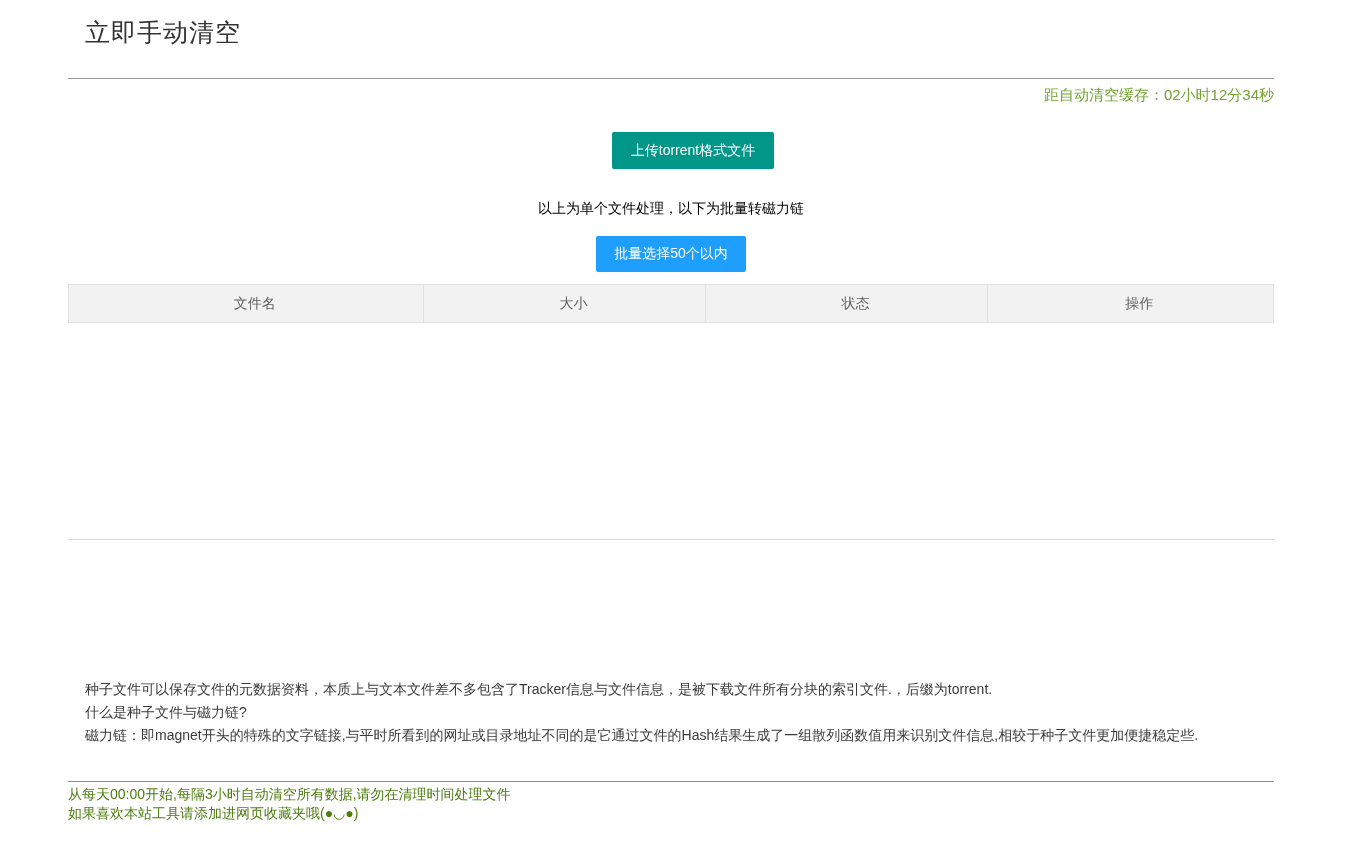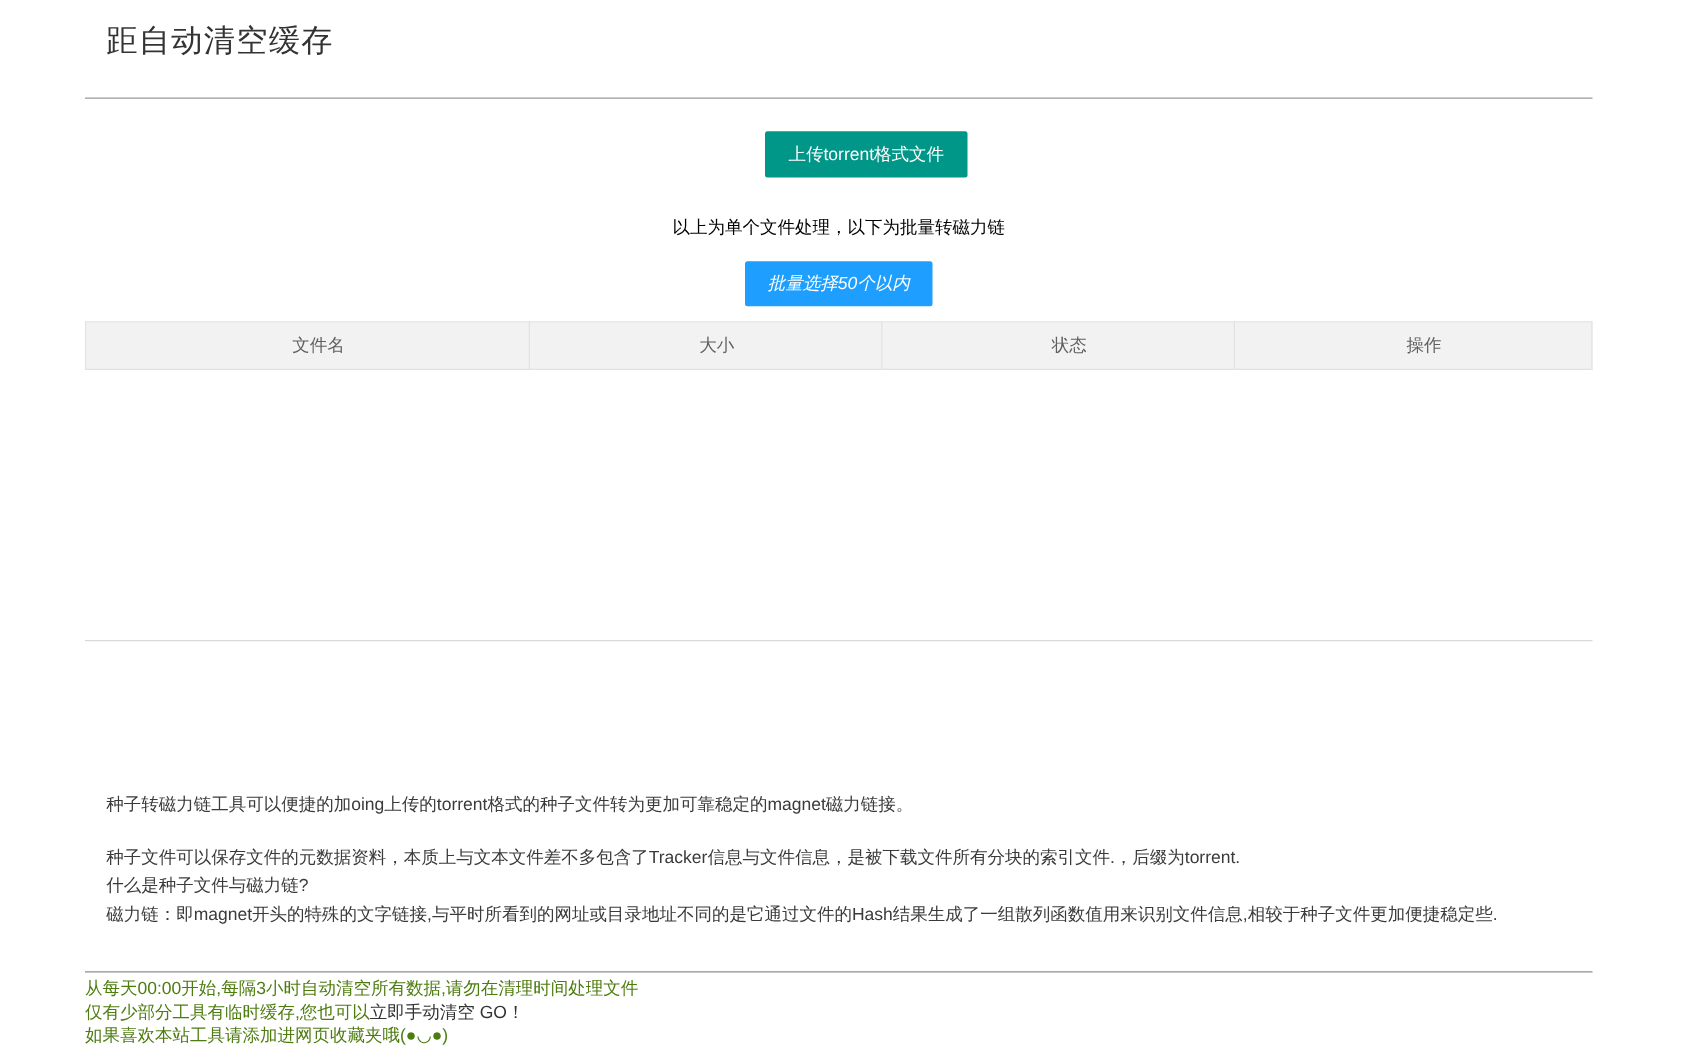--- a/index.html
+++ b/index.html
@@ -63,21 +63,20 @@
     height: 37px;
     padding: 0 19px;
     background: #009688;
     margin-left: 44px;
   }
   .btn-batch {
     margin-top: 16px;
     height: 36px;
     padding: 4px 18px;
     background: #1E9FFF;
-    font-style: italic;
   }
   .mode-hint {
     margin-top: 31px;
     font-size: 14px;
     color: #000000;
     height: 20px;
   }
   
   .file-table {
     margin-top: 12px;
@@ -128,23 +127,26 @@
     cursor: pointer;
     text-decoration: none;
   }
 </style>
 </head>
 <body>
 
 <div class="page">
   <div class="container">
 
-    <h1 class="page-title">距自动清空缓存</h1>
+    <h1 class="page-title">立即手动清空</h1>
     <hr class="title-rule">
 
+    <div class="cache-timer">
+      <span>距自动清空缓存：</span><span>02小时12分34秒</span>
+    </div>
 
     <div class="center-col">
       <button class="btn btn-upload">上传torrent格式文件</button>
 
       <div class="mode-hint">以上为单个文件处理，以下为批量转磁力链</div>
 
       <button class="btn btn-batch">批量选择50个以内</button>
     </div>
 
     <table class="file-table">
@@ -156,29 +158,25 @@
           <th class="col-action">操作</th>
         </tr>
       </thead>
     </table>
 
     <div class="table-empty-space"></div>
 
     <hr class="mid-rule">
 
     <div class="description">
-      <div class="footer-line">种子转磁力链工具可以便捷的加oing上传的torrent格式的种子文件转为更加可靠稳定的magnet磁力链接。</div>
       <div class="desc-gap"></div>
       <div>种子文件可以保存文件的元数据资料，本质上与文本文件差不多包含了Tracker信息与文件信息，是被下载文件所有分块的索引文件.，后缀为torrent.</div>
       <div>什么是种子文件与磁力链?</div>
       <div>磁力链：即magnet开头的特殊的文字链接,与平时所看到的网址或目录地址不同的是它通过文件的Hash结果生成了一组散列函数值用来识别文件信息,相较于种子文件更加便捷稳定些.</div>
     </div>
 
     <div class="footer">
       <div class="pink footer-line">从每天00:00开始,每隔3小时自动清空所有数据,请勿在清理时间处理文件</div>
-      <div class="footer-line">
-        <span class="pink">仅有少部分工具有临时缓存,您也可以</span><a class="manual-clear-link">立即手动清空 GO！</a>
-      </div>
       <div class="pink footer-line">如果喜欢本站工具请添加进网页收藏夹哦(●◡●)</div>
     </div>
 
   </div>
 </div>
 
 </body></html>

